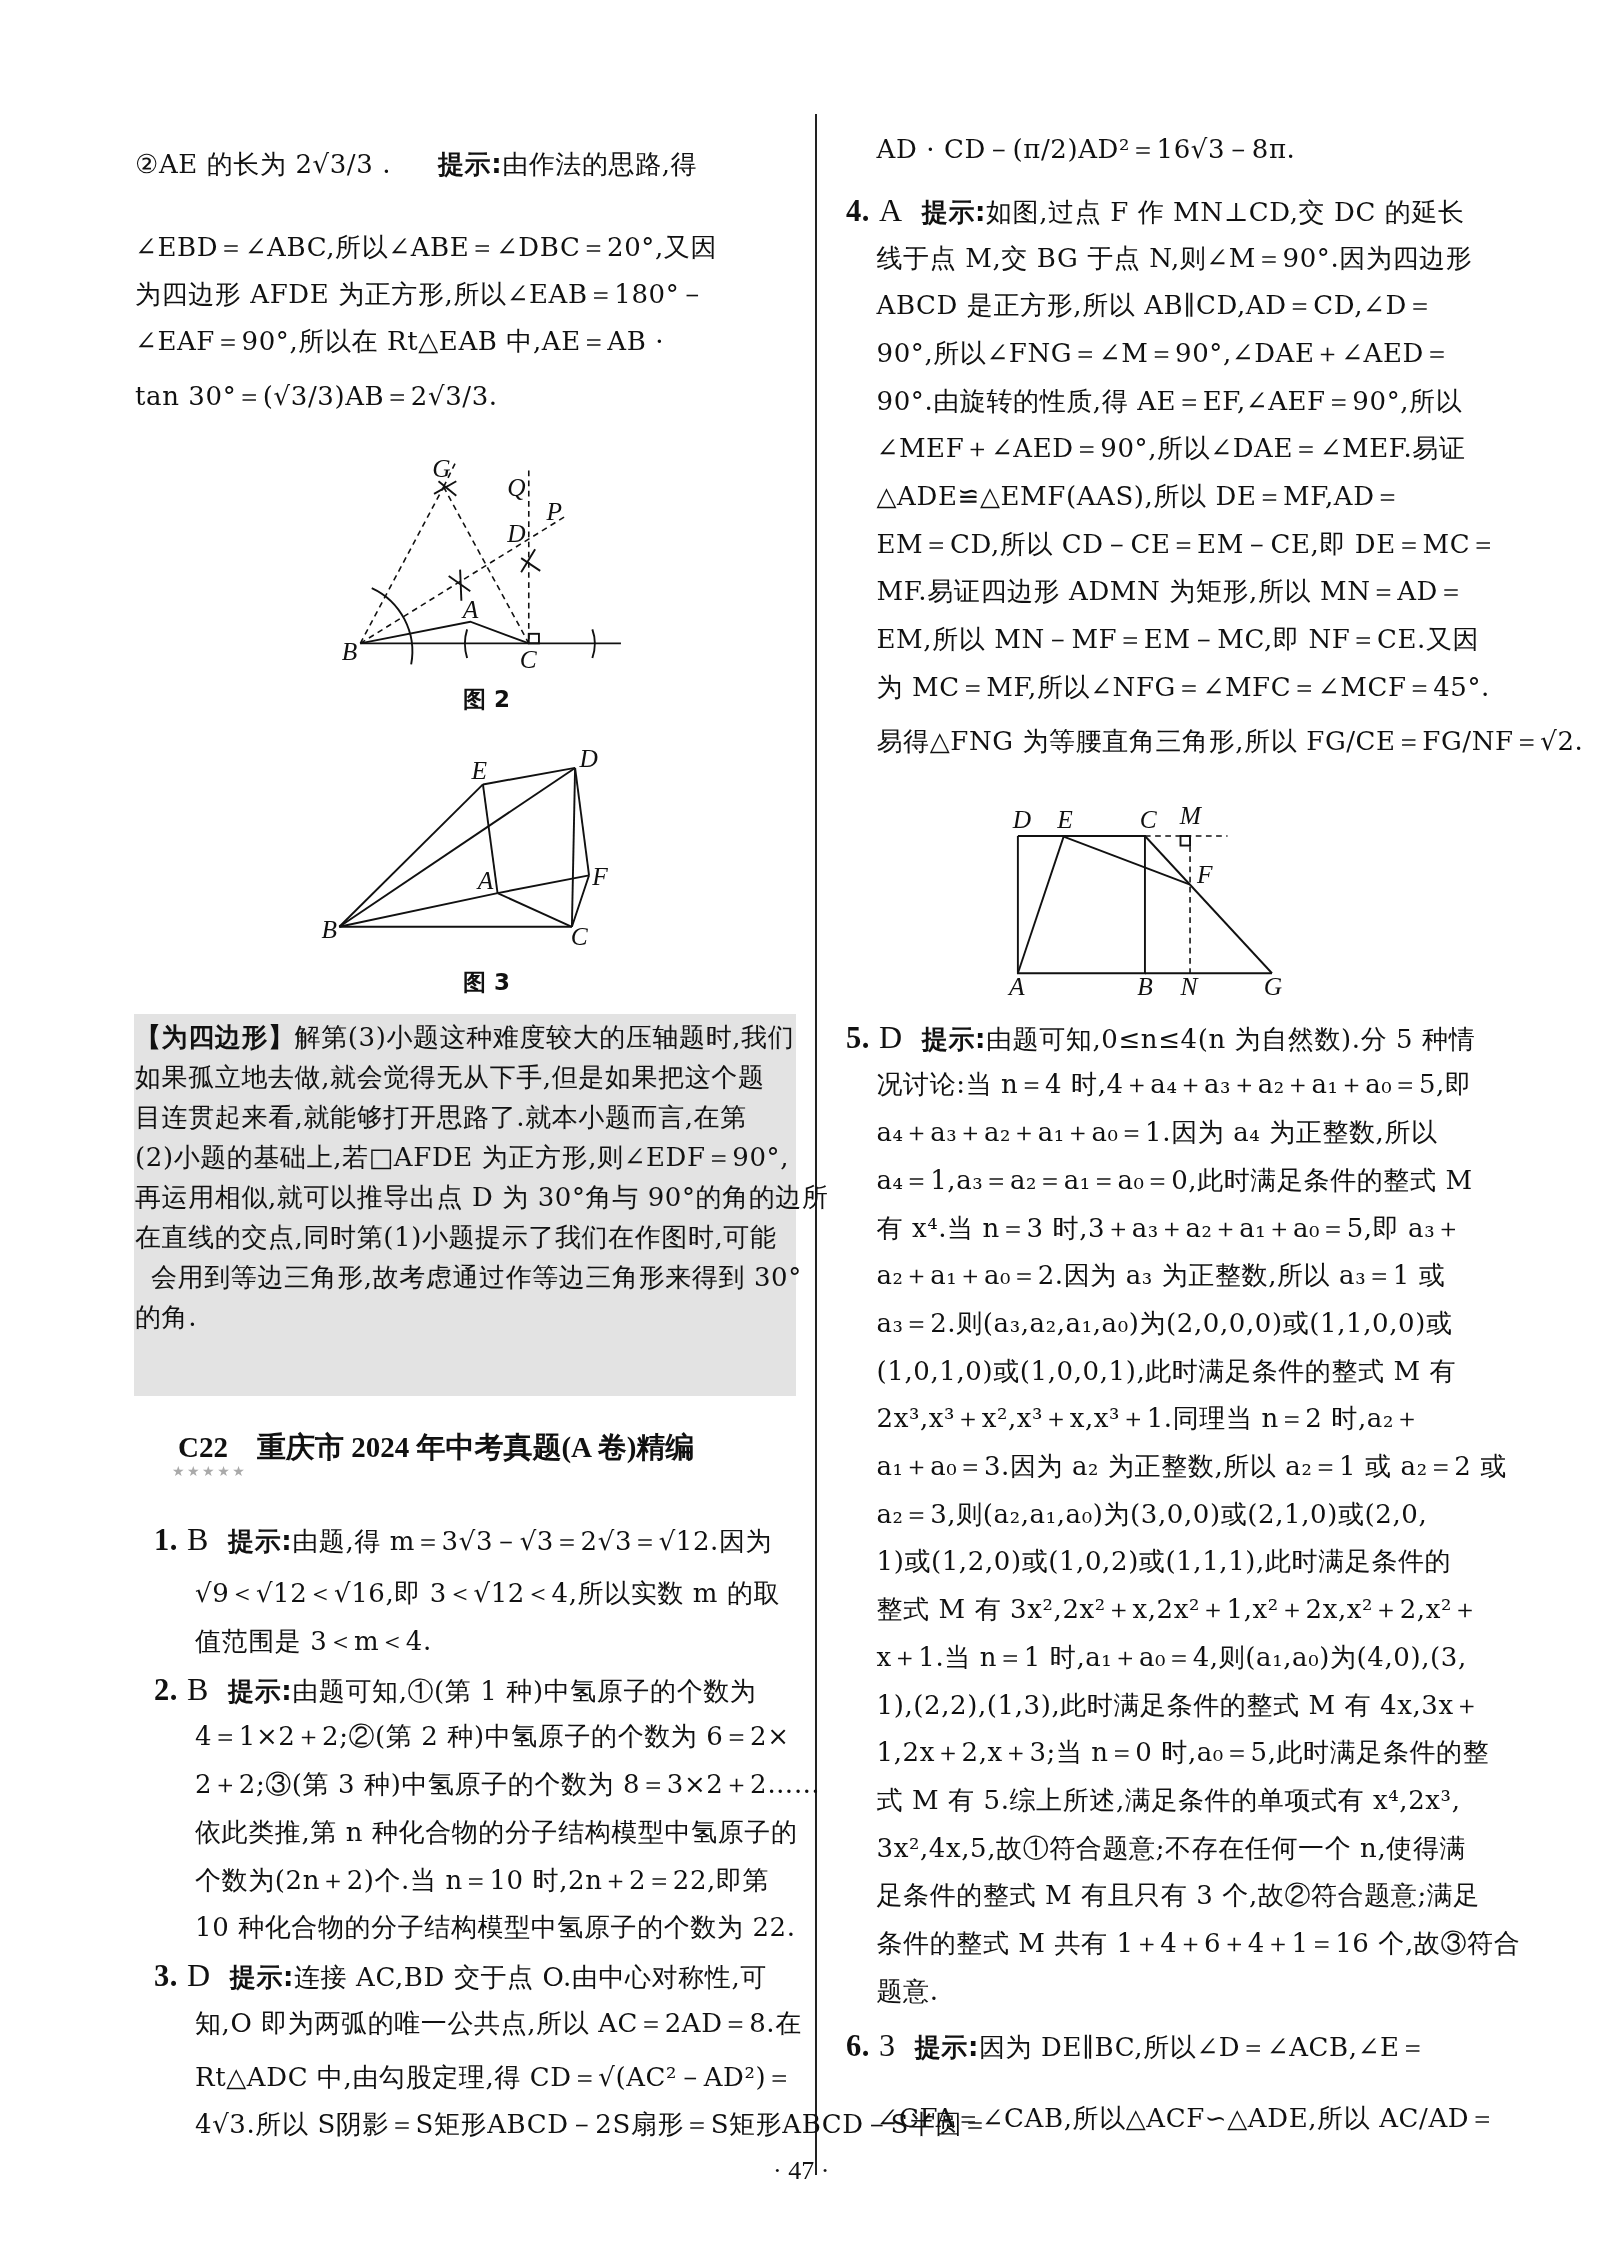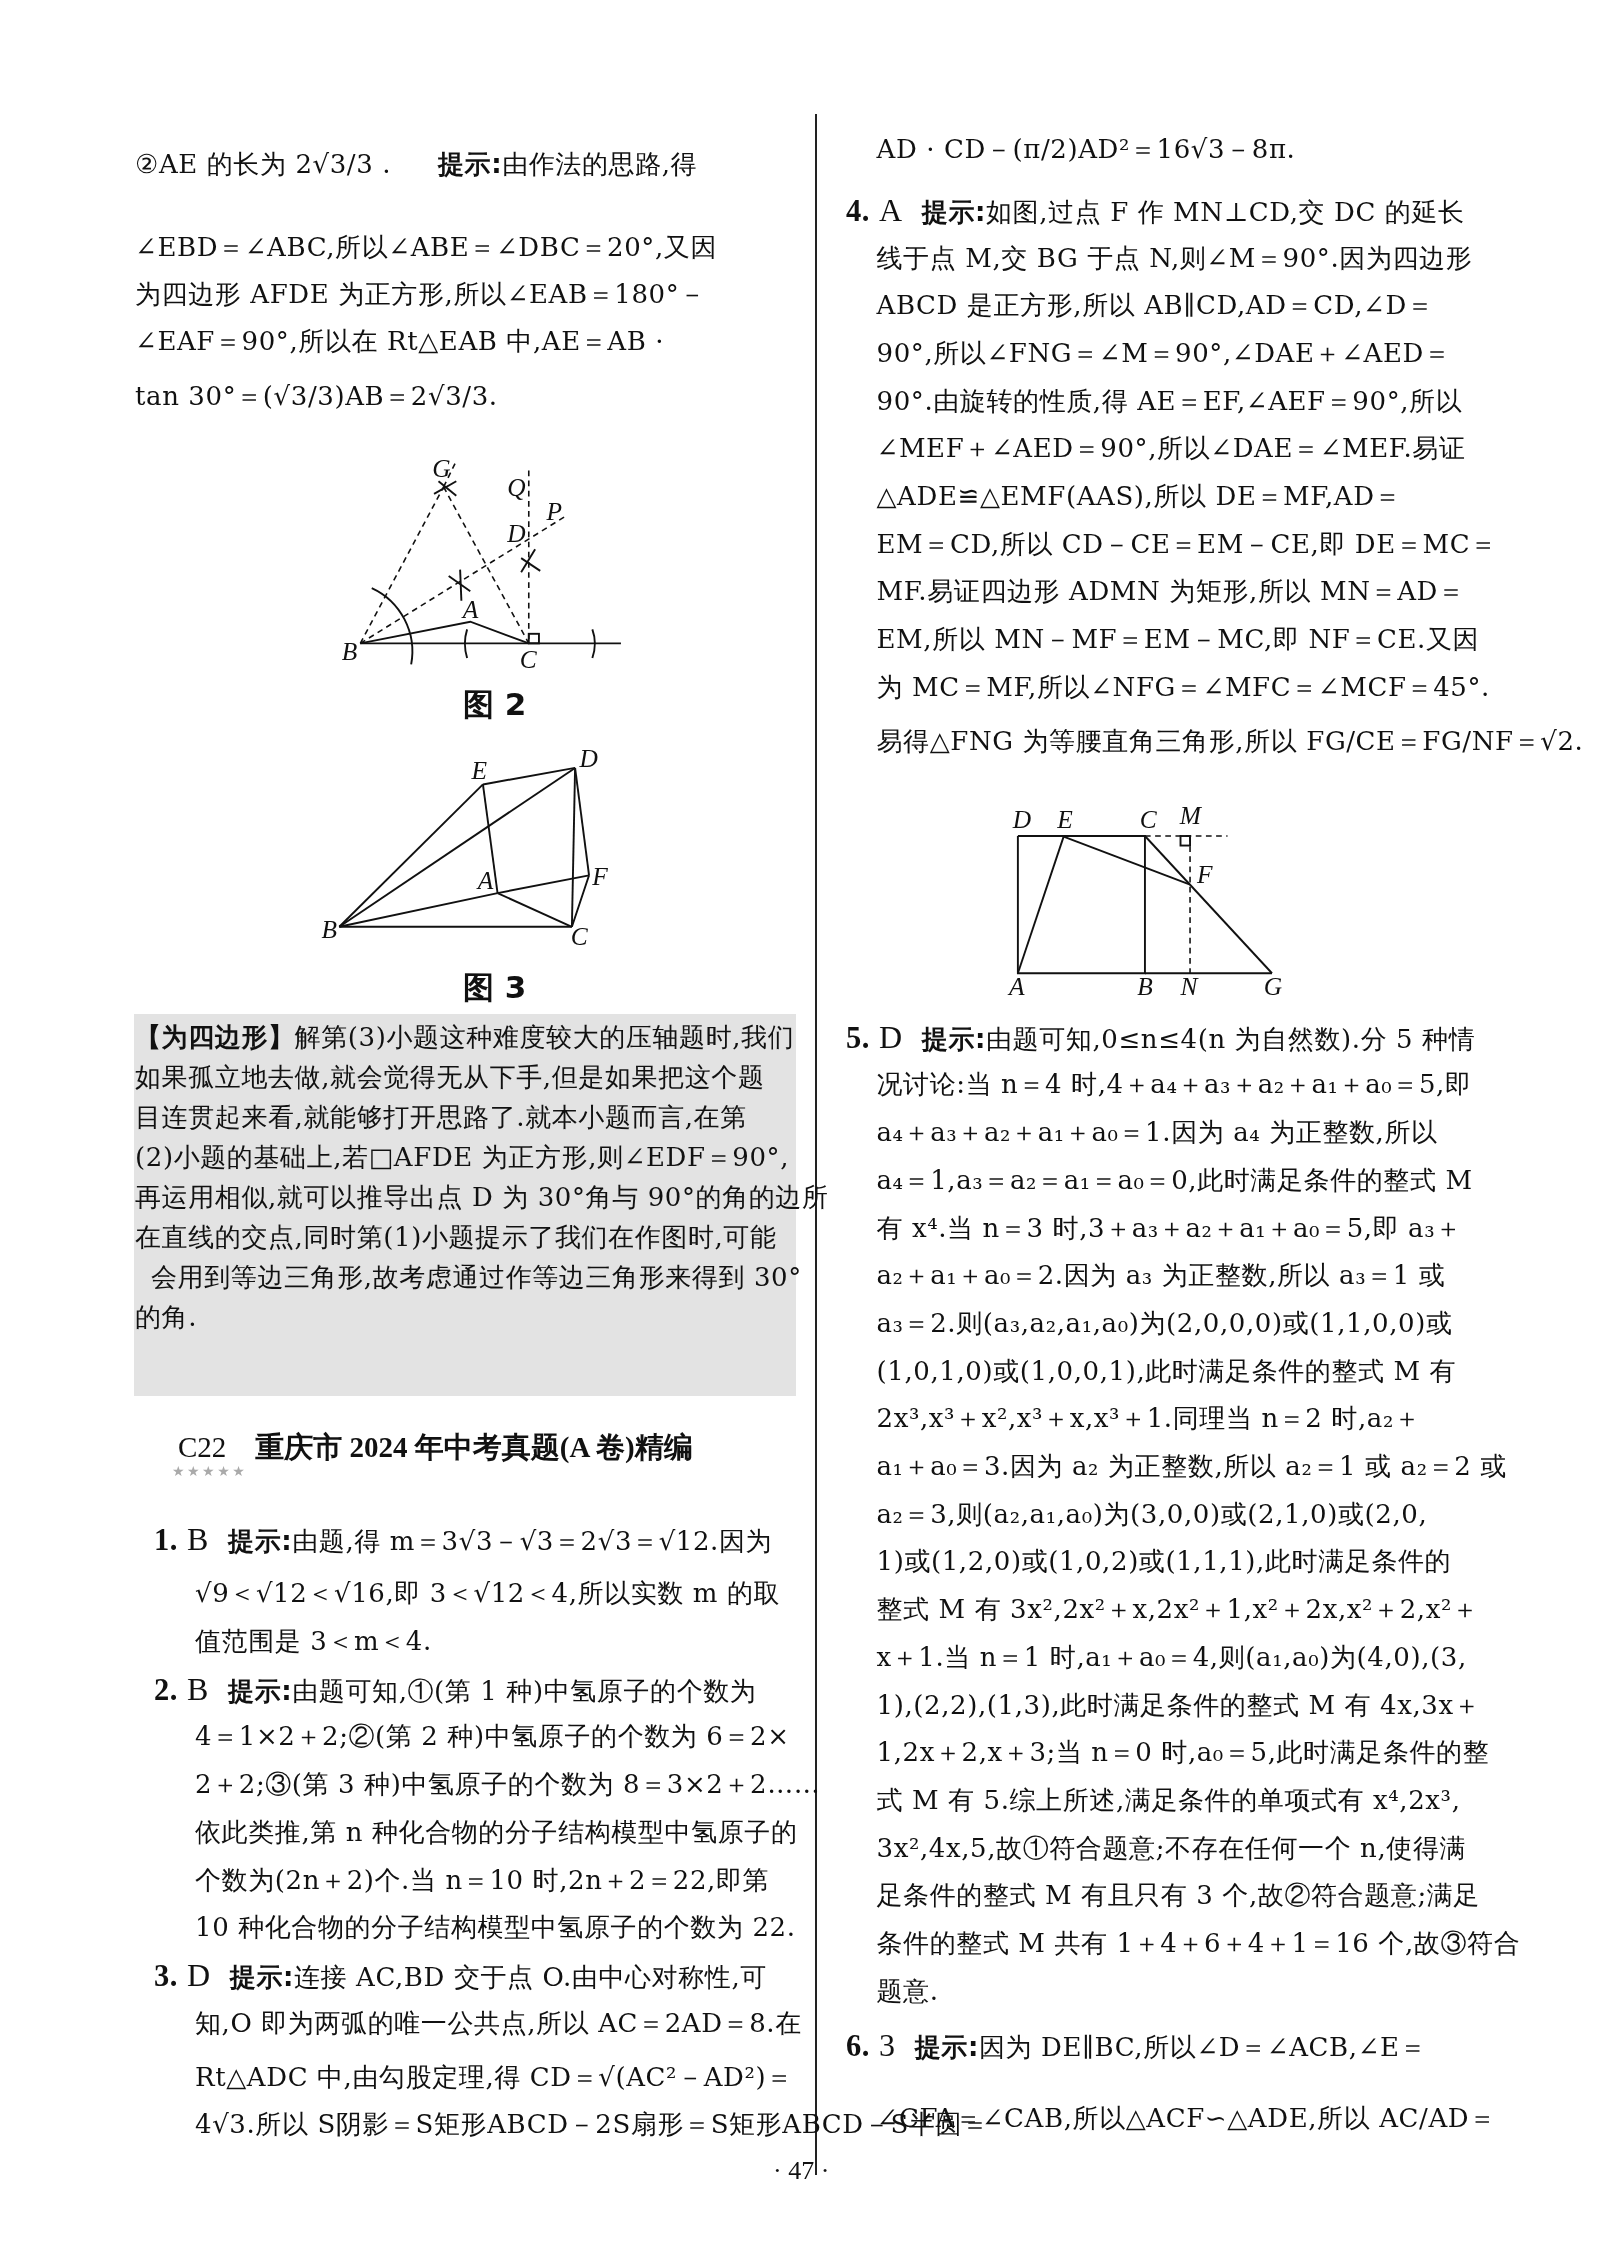--- a/index.html
+++ b/index.html
@@ -10,24 +10,24 @@
   .col-right{left:846px;width:662px;}
   .divider{position:absolute;left:815px;top:114px;width:1.9px;height:2061px;background:#222;}
   .line{position:absolute;font-size:26px;line-height:38px;white-space:nowrap;letter-spacing:0.6px;}
   .ind{left:0;}
   .num{font-family:"Liberation Serif",serif;font-weight:bold;font-size:30.5px;}
   .ans{font-family:"Liberation Serif",serif;font-size:32px;margin:0 19px 0 9px;}
   .tip{font-family:"DejaVu Sans","Liberation Sans",sans-serif;font-weight:bold;}
   .gray-box{position:absolute;left:134px;top:1014px;width:662px;height:382px;background:#e3e3e3;}
   .section-title{position:absolute;left:178px;top:1428px;font-size:29px;font-weight:bold;
                  font-family:"Liberation Serif",serif;white-space:nowrap;}
-  .sec-code{font-family:"Liberation Serif",serif;font-weight:normal;margin-right:29px;}
+  .sec-code{font-family:"Liberation Serif",serif;font-weight:bold;margin-right:29px;}
   .stars{position:absolute;left:172px;top:1463px;font-size:14px;color:#aaa;letter-spacing:2.5px;}
   .fig-caption{position:absolute;font-family:"DejaVu Sans","Liberation Sans",sans-serif;
-               font-weight:bold;font-size:31px;}
+               font-weight:bold;font-size:23px;}
   svg{position:absolute;overflow:visible;}
   svg text{font-family:"Liberation Serif",serif;font-style:italic;font-size:40px;fill:#111;}
   .page-num{position:absolute;left:773px;top:2156px;font-size:26px;font-family:"Liberation Serif",serif;}
 </style>
 </head>
 <body>
 
 <div class="divider"></div>
 
 <div class="col col-left">

